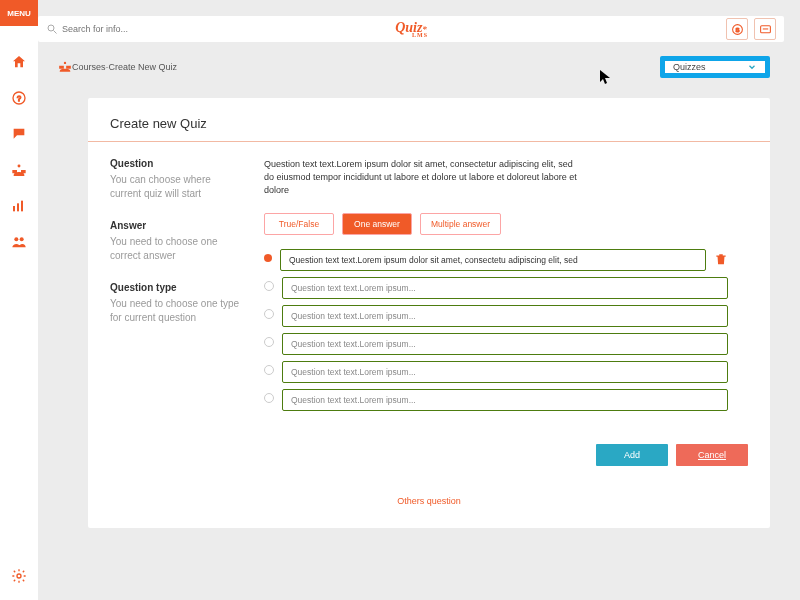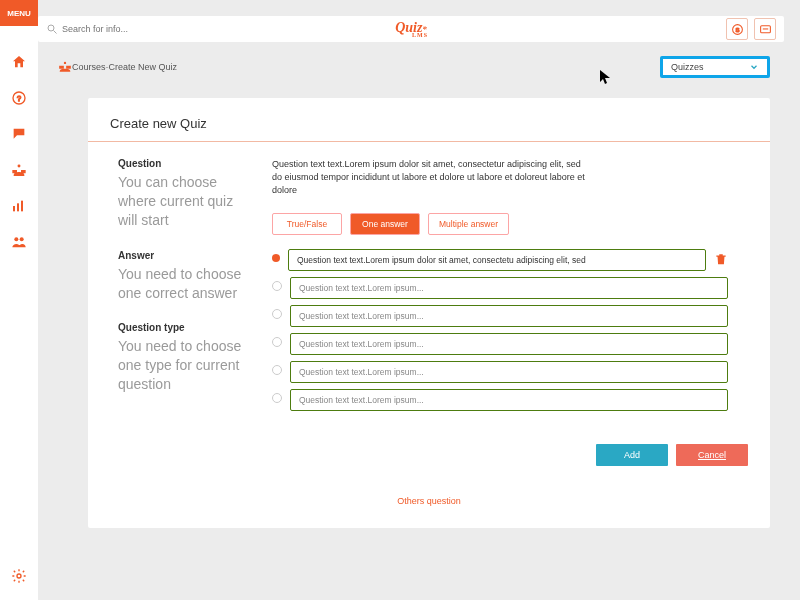--- a/index.html
+++ b/index.html
@@ -88,34 +88,34 @@
   .crumb-row {
     display:flex; align-items:center; justify-content:space-between;
     margin: 14px 30px 0 20px;
   }
   .crumbs { display:flex; align-items:center; gap:0; font-size:9px; color:#555; }
   .crumbs .sep { color:#999; }
   .dropdown {
     background:#fff; border-radius:2px; min-width:110px; height:22px;
     display:flex; align-items:center; justify-content:space-between;
     padding:0 8px; font-size:9px; color:#444; cursor:pointer;
-    border:3px solid #0ea5e9;
+    border:5px solid #0ea5e9;
   }
   .dropdown .chev { color:#2aa8c4; }
   .card {
     background:#fff; margin: 20px 30px 16px 50px; border-radius:2px;
     padding: 18px 22px 28px 22px; position:relative; min-height:430px;
   }
   .card-title { font-size:13px; color:#333; font-weight:500; }
   .hr { height:1px; background:#f2b9a3; margin:10px -22px 16px -22px; }
   .body { display:flex; gap:24px; }
-  .leftcol { width:130px;margin-left:8px; }
+  .leftcol { width:130px; }
   .sec { margin-bottom:20px; }
   .sec h3 { font-size:10px; font-weight:600; color:#333; margin-bottom:4px; }
-  .sec p { font-size:14px; color:#9a9a9a; line-height:1.35; }
+  .sec p { font-size:10px; color:#9a9a9a; line-height:1.35; }
   .rightcol { flex:1; padding-right:20px; }
   .qtext {
     font-size:9px; color:#333; line-height:1.45; max-width:320px; margin-bottom:16px;
   }
   .types { display:flex; gap:8px; margin-bottom:14px; }
   .type-btn {
     border:1px solid #fca5a5; color:#f05a28; background:#fff;
     font-size:8.5px; padding:5px 10px; border-radius:2px; cursor:pointer;
     min-width:70px; text-align:center;
   }

